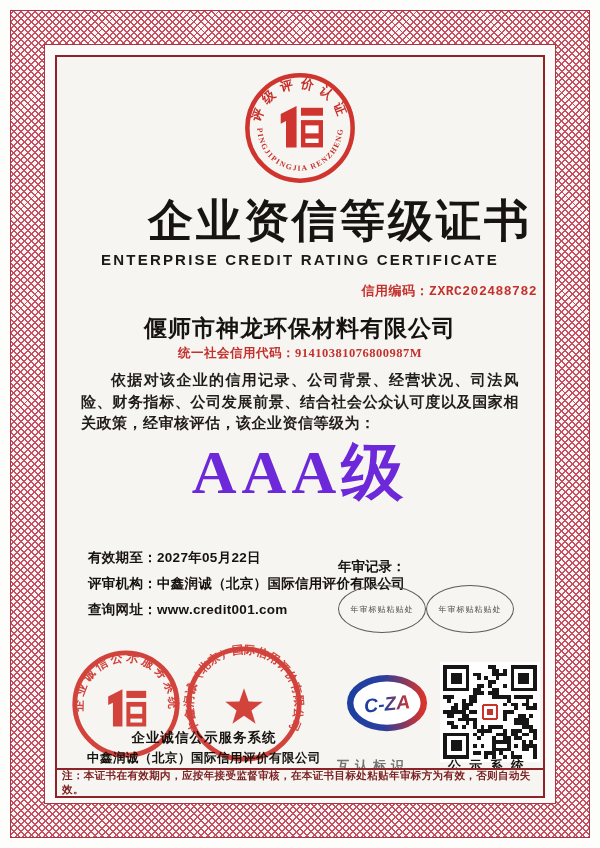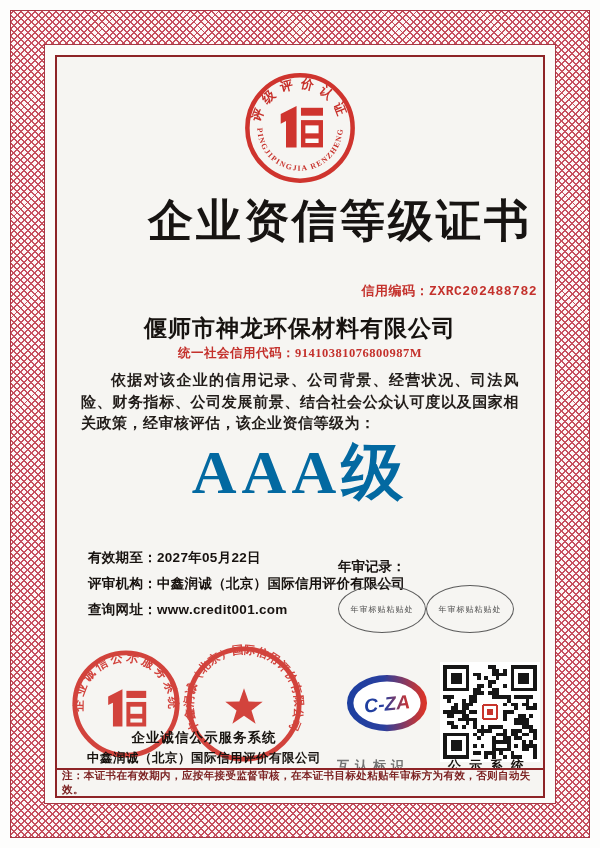--- a/index.html
+++ b/index.html
@@ -30,21 +30,21 @@
   .credit-line{top:227px;right:8px;font-size:13px;font-weight:bold;color:#c4312c;
     font-family:Liberation Mono, monospace;letter-spacing:.5px;}
 
   .company{top:258px;left:0;width:100%;text-align:center;font-size:23px;font-weight:900;color:#171310;letter-spacing:1px;}
   .unified{top:290px;left:0;width:100%;text-align:center;font-size:12.5px;font-weight:bold;color:#c4312c;letter-spacing:.5px;}
 
   .paragraph{top:315px;left:26px;right:26px;font-size:15px;line-height:21.5px;font-weight:bold;
     color:#221d1a;text-align:justify;text-indent:2em;letter-spacing:.5px;}
 
   .rating{top:382px;left:0;width:100%;text-align:center;font-size:62px;font-weight:900;
-    color:#0369a1;letter-spacing:5px;line-height:70px;}
+    color:#6d28d9;letter-spacing:5px;line-height:70px;}
 
   .details{top:494px;left:33px;font-size:13.5px;color:#17120f;
     font-family:"Liberation Sans","DejaVu Sans",sans-serif;}
   .detail-row{margin-bottom:8px;font-weight:bold;letter-spacing:.3px;}
 
   .annual-label{top:503px;left:283px;font-size:13.5px;font-weight:bold;color:#17120f;
     font-family:Liberation Sans, sans-serif;}
   .stickers{top:530px;left:283px;display:flex;gap:0;align-items:center;}
   .sticker{width:86px;height:46px;border:1.5px solid #5c5c5c;border-radius:50%;
     display:flex;align-items:center;justify-content:center;font-size:8px;color:#4e4e4e;letter-spacing:1px;background:transparent;}
@@ -91,20 +91,21 @@
       <g transform="translate(36,34) scale(0.97)">
         <path d="M8,16 L26,7 L26,54 L14,54 L14,24 L8,27 Z" fill="#cf342e"></path>
         <rect x="31" y="9" width="25" height="9" fill="#cf342e"></rect>
         <rect x="31" y="23" width="25" height="31" fill="#cf342e"></rect>
         <rect x="36" y="29" width="15" height="9" fill="#fcfbf9"></rect>
         <rect x="36" y="44" width="15" height="5" fill="#fcfbf9"></rect>
       </g>
     </svg>
 
     <div class="title">企业资信等级证书</div>
+    <div class="subtitle">ENTERPRISE CREDIT RATING CERTIFICATE</div>
 
     <div class="credit-line">
       <span>信用编码：</span><span>ZXRC202488782</span>
     </div>
 
     <div class="company">偃师市神龙环保材料有限公司</div>
     <div class="unified">统一社会信用代码：91410381076800987M</div>
 
     <div class="paragraph">依据对该企业的信用记录、公司背景、经营状况、司法风险、财务指标、公司发展前景、结合社会公众认可度以及国家相关政策，经审核评估，该企业资信等级为：</div>
 

